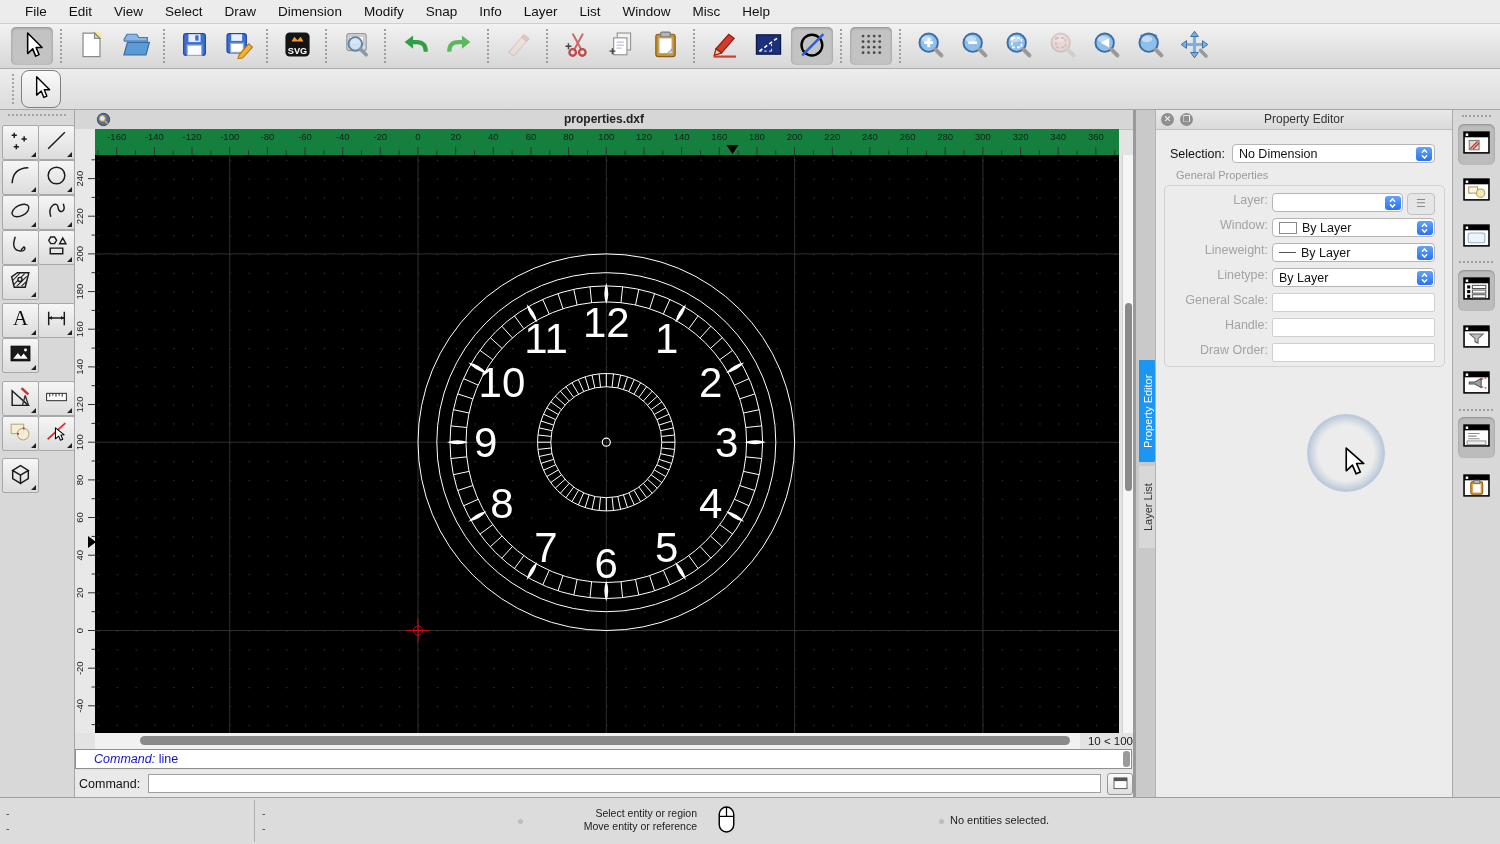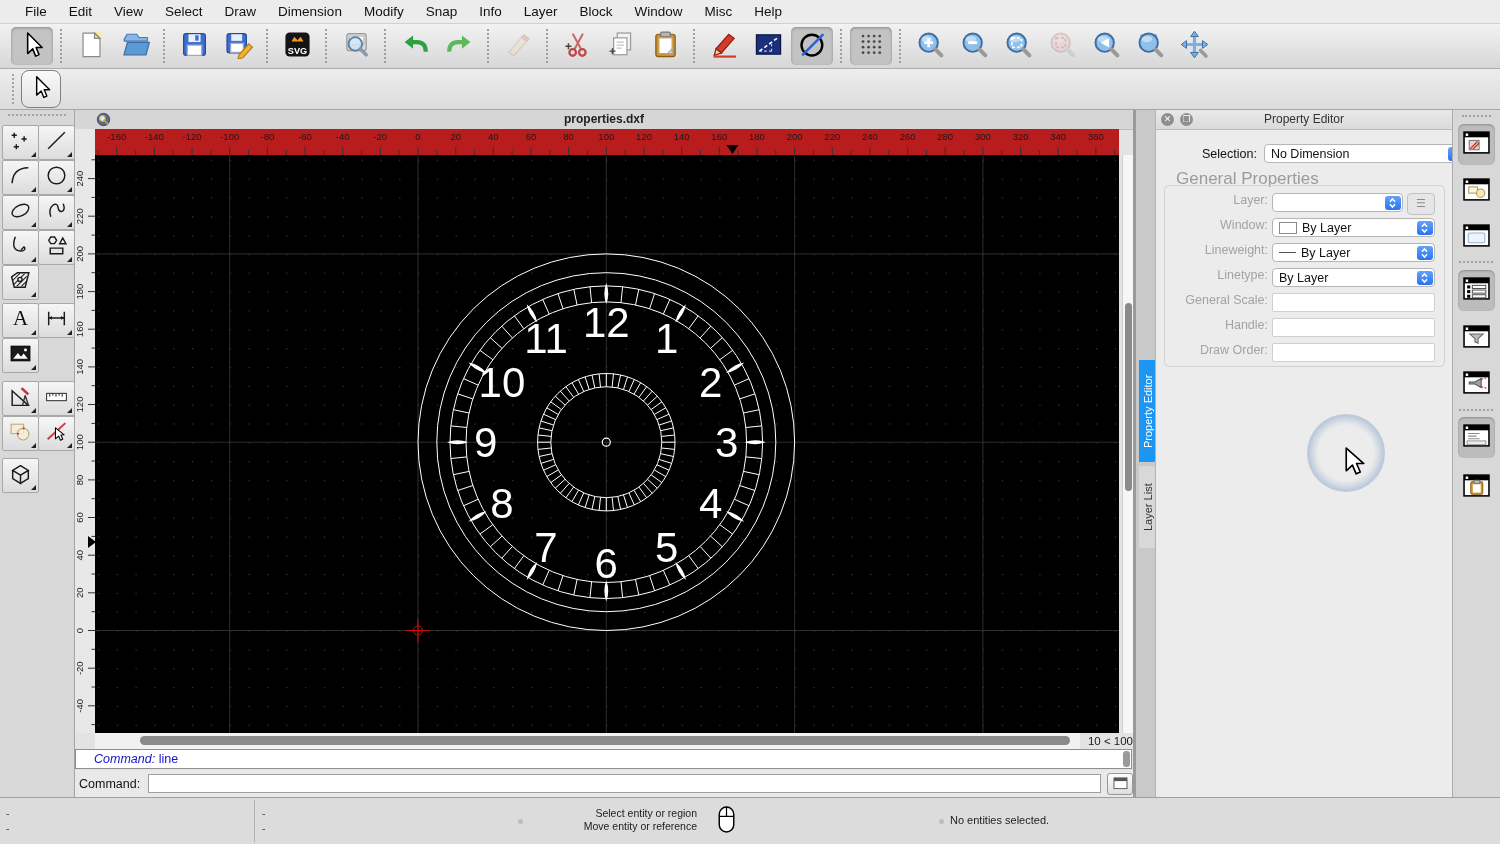--- a/index.html
+++ b/index.html
@@ -33,21 +33,21 @@
   .palbtn{position:absolute;width:35px;height:33px;background:linear-gradient(#f6f6f6,#dcdcdc);
           border:1px solid #a8a8a8;border-radius:2px;display:flex;align-items:center;justify-content:center;}
   .palbtn svg{width:25px;height:25px;}
   .palbtn::after{content:"";position:absolute;right:2px;bottom:2px;border-left:5px solid transparent;border-bottom:5px solid #222;}
   
   .docwin{position:absolute;left:75px;top:110px;width:1058px;height:687px;background:#e3e3e3;}
   .doc-titlebar{position:absolute;left:0;top:0;width:1058px;height:19px;background:#d6d6d6;
                 border-bottom:1px solid #bdbdbd;}
   .doc-title{position:absolute;left:0;right:0;top:2px;text-align:center;font-size:12px;color:#222;font-weight:bold;}
   .doc-logo{position:absolute;left:21px;top:2px;width:15px;height:15px;}
-  .hruler{position:absolute;left:20px;top:19px;width:1024px;height:30px;background:#b91c1c;}
+  .hruler{position:absolute;left:20px;top:19px;width:1024px;height:30px;background:#15803d;}
   .vruler{position:absolute;left:0;top:45px;width:20px;height:578px;background:#e8e8e8;}
   .corner{position:absolute;left:0;top:19px;width:20px;height:26px;background:#e8e8e8;}
   .canvas-wrap{position:absolute;left:20px;top:45px;width:1024px;height:578px;background:#000;}
   .vscroll{position:absolute;left:1047px;top:45px;width:11px;height:578px;background:#f6f6f6;border-left:1px solid #d0d0d0;}
   .vscroll .thumb{position:absolute;left:1.5px;width:7px;border-radius:4px;background:#8a8a8a;}
   .hscroll{position:absolute;left:20px;top:623px;width:985px;height:16px;background:#f1f1f1;}
   .hscroll .thumb{position:absolute;top:3px;height:9px;border-radius:5px;background:#8a8a8a;}
   .gridstatus{position:absolute;left:1003px;top:623px;width:55px;height:16px;font-size:11.5px;color:#1a1a1a;text-align:right;line-height:16px;}
   .cmdhist{position:absolute;left:0;top:639px;width:1057px;height:20px;background:#fff;border:1px solid #8f8f8f;box-sizing:border-box;}
   .cmdhist .line{margin:2px 0 0 18px;font-size:12.5px;color:#1414c8;}
@@ -66,28 +66,28 @@
   .vtab.active{background:#1d96f3;color:#fff;}
   
   .panel{position:absolute;left:1155px;top:110px;width:297px;height:687px;background:#ececec;border-left:1px solid #b3b3b3;box-sizing:border-box;}
   .panel-titlebar{position:absolute;left:0;top:0;width:100%;height:19px;background:linear-gradient(#e9e9e9,#dadada);
                   border-bottom:1px solid #bcbcbc;}
   .panel-title{position:absolute;left:0;right:0;top:2px;text-align:center;font-size:12px;color:#333;}
   .pt-btn{position:absolute;top:3px;width:13px;height:13px;border-radius:50%;background:#8f8f8f;color:#fff;
           font-size:9px;line-height:13px;text-align:center;}
   .pt-btn.float{background:#8f8f8f;}
   .sel-row{position:absolute;left:14px;top:34px;display:flex;align-items:center;}
-  .sel-label{font-size:12.5px;color:#111;margin-left:32px;}
+  .sel-label{font-size:12.5px;color:#111;}
   .combo{position:relative;height:19px;background:#fff;border:1px solid #b5b5b5;border-radius:4px;
          display:flex;align-items:center;font-size:12.5px;color:#111;padding-left:6px;box-sizing:border-box;}
   .combo .stepper{position:absolute;right:1.5px;top:1.5px;width:16px;height:14px;border-radius:3px;
          background:linear-gradient(#62a4fb,#2a72f2);display:flex;align-items:center;justify-content:center;}
   .combo .stepper svg{width:9px;height:12px;}
   .sel-combo{width:203px;margin-left:7px;}
-  .section-label{position:absolute;left:20px;top:59px;font-size:17px;color:#9b9b9b;}
+  .section-label{position:absolute;left:20px;top:59px;font-size:11px;color:#9b9b9b;}
   .groupbox{position:absolute;left:8px;top:75px;width:281px;height:182px;border:1px solid #d2d2d2;border-radius:5px;
             box-sizing:border-box;padding-top:7px;}
   .prow{display:flex;align-items:flex-start;height:23px;margin:0 0 2px 0;}
   .plabel{width:103px;text-align:right;font-size:12.5px;color:#a3a3a3;flex:none;}
   .pfield{margin-left:4px;}
   .tfield{height:17px;background:#fff;border:1px solid #cfcfcf;border-radius:2px;width:161px;}
   .swatch-color{width:16px;height:10px;border:1px solid #8a8a8a;background:#fff;margin-right:5px;flex:none;}
   .swatch-line{width:17px;height:0;border-top:1.6px solid #555;margin-right:5px;flex:none;}
   .menubtn{width:26px;height:20px;margin-left:4px;border:1px solid #c2c2c2;border-radius:4px;background:#e6e6e6;
            color:#8a8a8a;font-size:11px;line-height:19px;text-align:center;}
@@ -121,21 +121,21 @@
     <span class="menu-item">File</span>
     <span class="menu-item">Edit</span>
     <span class="menu-item">View</span>
     <span class="menu-item">Select</span>
     <span class="menu-item">Draw</span>
     <span class="menu-item">Dimension</span>
     <span class="menu-item">Modify</span>
     <span class="menu-item">Snap</span>
     <span class="menu-item">Info</span>
     <span class="menu-item">Layer</span>
-    <span class="menu-item">Block</span>
+    <span class="menu-item">List</span>
     <span class="menu-item">Window</span>
     <span class="menu-item">Misc</span>
     <span class="menu-item">Help</span>
   </div>
 
 <div class="toolbar">
     <div class="tbtn pressed">
       <span><svg viewBox="0 0 24 24">
           <path d="M8 2.5 L8 19.5 L12.2 15.6 L14.6 21.6 L17.4 20.4 L15 14.5 L20 14.5 Z" fill="#fff" stroke="#000" stroke-width="1.3" stroke-linejoin="round"></path>
         </svg></span>

